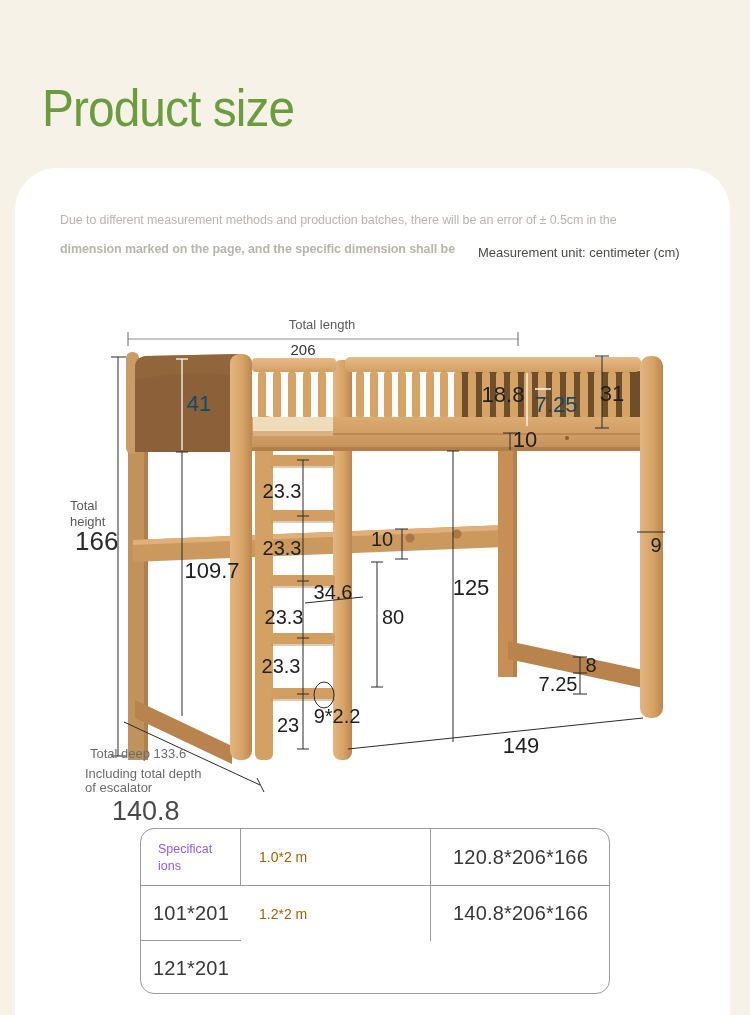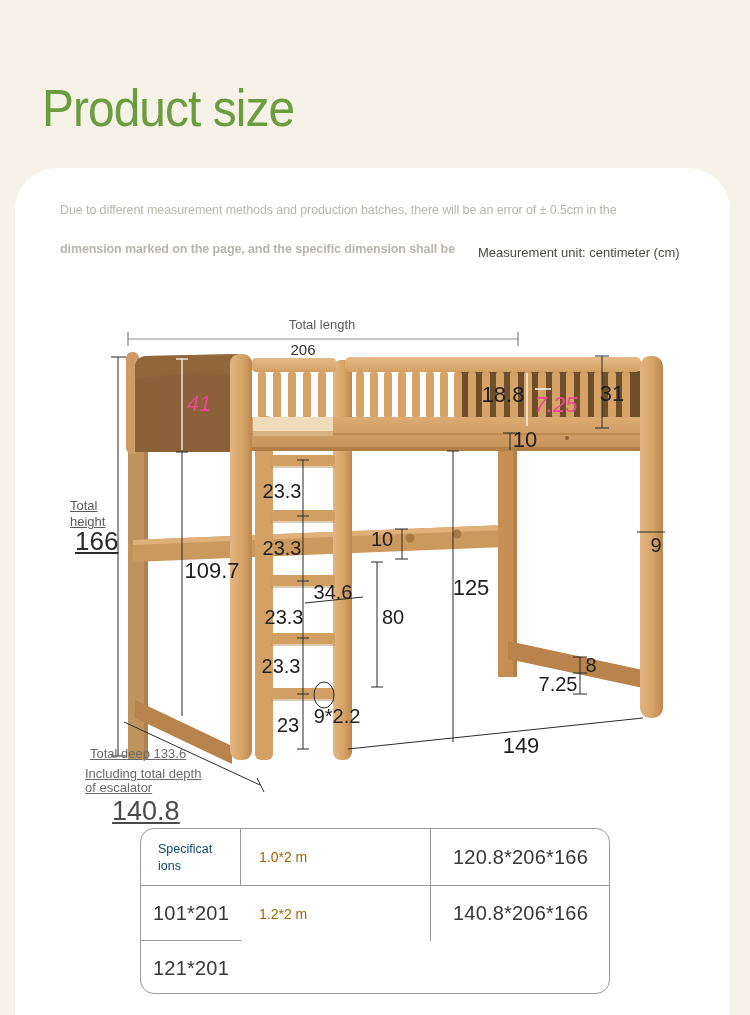--- a/index.html
+++ b/index.html
@@ -14,65 +14,65 @@
     white-space:nowrap;
   }
   .card{
     position:absolute;left:15px;top:168px;width:715px;height:847px;
     background:#ffffff;border-radius:42px 42px 0 0;
   }
   .note-line{
     position:absolute;left:45px;white-space:nowrap;
     font-size:12.5px;letter-spacing:-.1px;color:#b9b5ac;
   }
-  .note-1{top:35px;}
+  .note-1{top:45px;}
   .note-2{top:74px;font-weight:bold;}
   .note-unit{
     position:absolute;left:463px;top:77px;white-space:nowrap;
     font-size:13px;color:#4c4a45;
   }
   .note-plank{
     position:absolute;left:45px;top:119px;white-space:nowrap;
     font-size:13px;color:#4c4a45;
   }
   .bed-svg{position:absolute;left:0;top:0;}
   .dim{
     position:absolute;transform:translate(-50%,-50%);
     white-space:nowrap;color:#1f1f1f;z-index:4;line-height:1;
   }
-  .dim.tl{transform:none;text-decoration:underline;}
+  .dim.tl{transform:none;}
   .s13{font-size:13px;color:#5a5a5a;}
   .s13d{font-size:13px;color:#6b6b6b;}
   .s15{font-size:15px;color:#333;}
   .s20{font-size:20px;}
   .s21{font-size:22px;}
   .s22{font-size:22px;}
   .s26{font-size:26px;color:#2b2b2b;}
   .s27{font-size:27px;color:#4a4a4a;}
-  .white{color:#ec4899;font-style:italic;}
+  .white{color:#0c4a6e;}
   .grayblock{line-height:1.25;}
   
   .spec-table{
     position:absolute;left:125px;top:660px;width:470px;height:166px;
     border:1px solid #9a9a9a;border-radius:14px;
     display:grid;grid-template-columns:100px 190px 180px;
     grid-template-rows:57px 55px 54px;
     background:#fff;z-index:5;overflow:hidden;box-sizing:border-box;
   }
   .cell{
     border-right:1px solid #9a9a9a;border-bottom:1px solid #9a9a9a;
     display:flex;align-items:center;justify-content:center;
     box-sizing:border-box;
   }
   .cell.last-col{border-right:none;}
   .cell.last-row{border-bottom:none;}
   .cell.head{
     align-items:flex-start;justify-content:flex-start;
     padding:12px 14px 0 17px;
-    font-size:12.5px;color:#0c4a6e;line-height:1.35;
+    font-size:12.5px;color:#8b5cf6;line-height:1.35;
   }
   .cell.head .wrapnarrow{display:block;width:56px;word-break:break-all;}
   .cell.rowlabel{
     justify-content:flex-start;padding-left:18px;
     font-size:14px;color:#a16207;
   }
   .cell.val{font-size:20px;color:#383838;letter-spacing:.2px;}
 </style>
 </head>
 <body>

